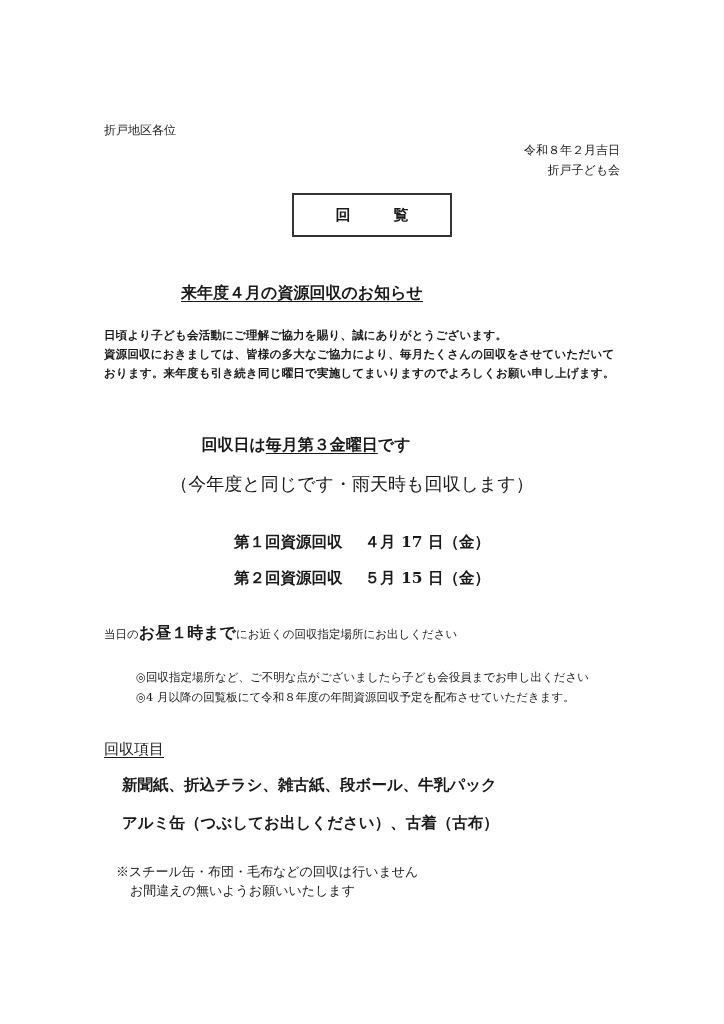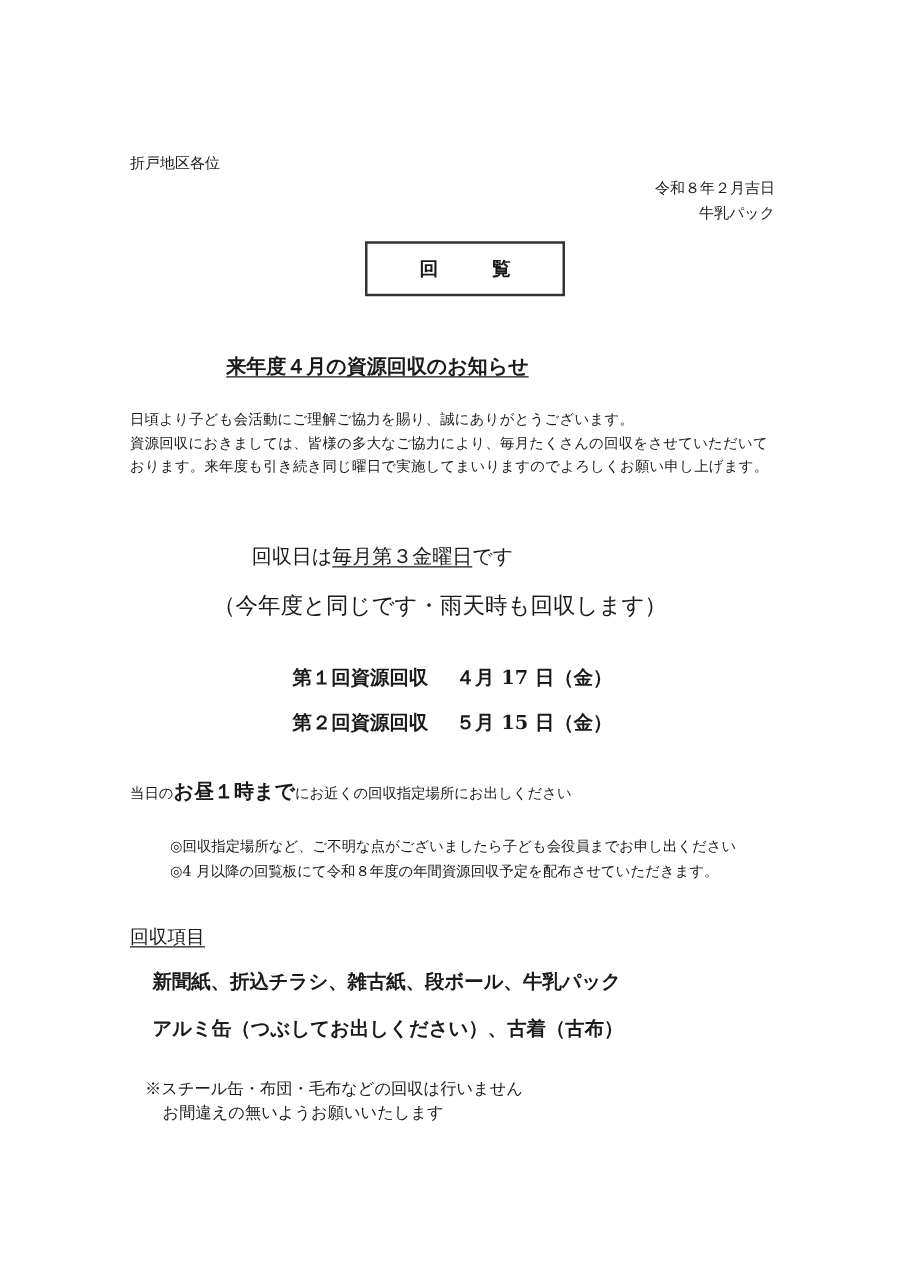--- a/index.html
+++ b/index.html
@@ -9,24 +9,24 @@
   .addressee { left: 104px; top: 122px; font-size: 12px; }
   .date { right: 104px; top: 142px; font-size: 12px; text-align: right; }
   .sender { right: 104px; top: 162px; font-size: 12px; text-align: right; }
   .title-box { left: 292px; top: 193px; width: 160px; height: 44px; border: 2px solid #333;
                box-sizing: border-box; display: flex; align-items: center; justify-content: center; }
   .title-box span { font-size: 15px; font-weight: bold; letter-spacing: 14px; margin-left: 14px; }
   .heading { left: 0; width: 604px; top: 283px; text-align: center; font-size: 16px;
              font-weight: bold; }
   .heading span { text-decoration: underline; text-underline-offset: 3px; }
   .intro { left: 104px; top: 326px; width: 520px; font-size: 11.5px; line-height: 19px;
-           white-space: normal; letter-spacing: 0.2px; }
+           white-space: normal; letter-spacing: 0.2px; font-weight: bold; }
   .intro p { margin: 0; }
   .collect-day { left: 0; width: 612px; top: 435px; text-align: center; font-size: 16px;
-                 font-weight: normal; }
+                 font-weight: bold; }
   .collect-day .ul { text-decoration: underline; text-underline-offset: 3px; }
   .same-note { left: 0; width: 704px; top: 472px; text-align: center; font-size: 18px; }
   .round { left: 0; width: 724px; text-align: center; font-size: 15.5px; font-weight: bold; }
   .round1 { top: 532px; }
   .round2 { top: 568px; }
   .round .gap { display: inline-block; width: 22px; }
   .deadline { left: 104px; top: 623px; font-size: 11.5px; }
   .deadline b { font-size: 16px; }
   .notes { left: 136px; top: 667px; font-size: 11.5px; line-height: 20px; }
   .notes p { margin: 0; }
@@ -37,21 +37,21 @@
   .item2 { top: 813px; }
   .footnote { left: 116px; top: 862px; font-size: 13px; line-height: 19px; }
   .footnote p { margin: 0; }
   .footnote p.indent { padding-left: 14px; }
 </style>
 </head>
 <body>
 
 <div class="abs addressee">折戸地区各位</div>
 <div class="abs date">令和８年２月吉日</div>
-<div class="abs sender">牛乳パック</div>
+<div class="abs sender">折戸子ども会</div>
 
 <div class="abs title-box">
   <span>回　覧</span>
 </div>
 
 <div class="abs heading">
   <span>来年度４月の資源回収のお知らせ</span>
 </div>
 
 <div class="abs intro">

